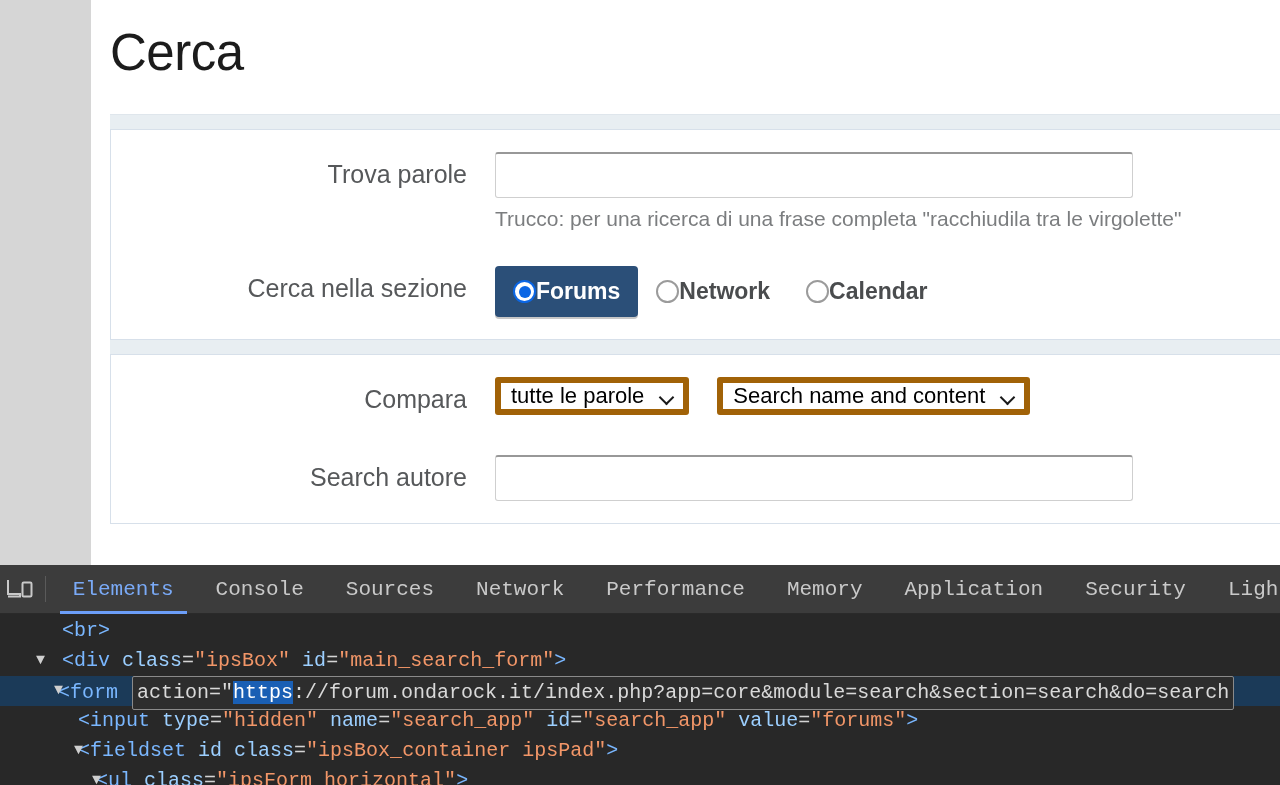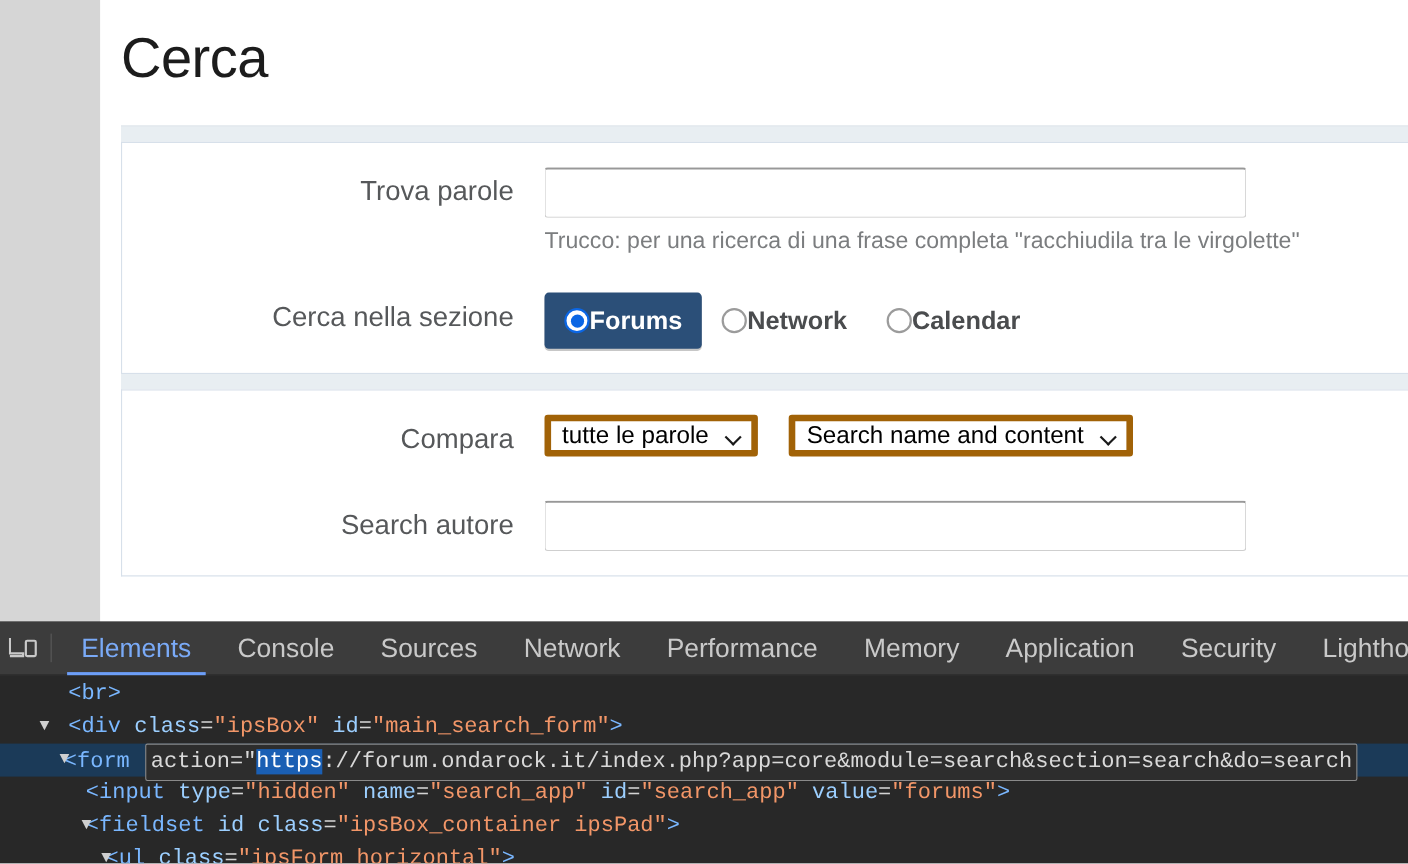--- a/index.html
+++ b/index.html
@@ -207,22 +207,22 @@
     display: flex;
     align-items: center;
     height: 49px;
     flex: 1 1 auto;
     overflow: hidden;
   }
   .dt-tab {
     padding: 0 21px;
     height: 49px;
     line-height: 49px;
-    font-family: Liberation Sans, sans-serif;
-    font-size: 24px;
+    font-family: Liberation Mono, monospace;
+    font-size: 21px;
     color: #c9c9c9;
     white-space: nowrap;
     cursor: pointer;
     position: relative;
   }
   .dt-tab.active { color: #7aaaf7; }
   .dt-tab.active::after {
     content: "";
     position: absolute;
     left: 8px; right: 8px; bottom: 0;

